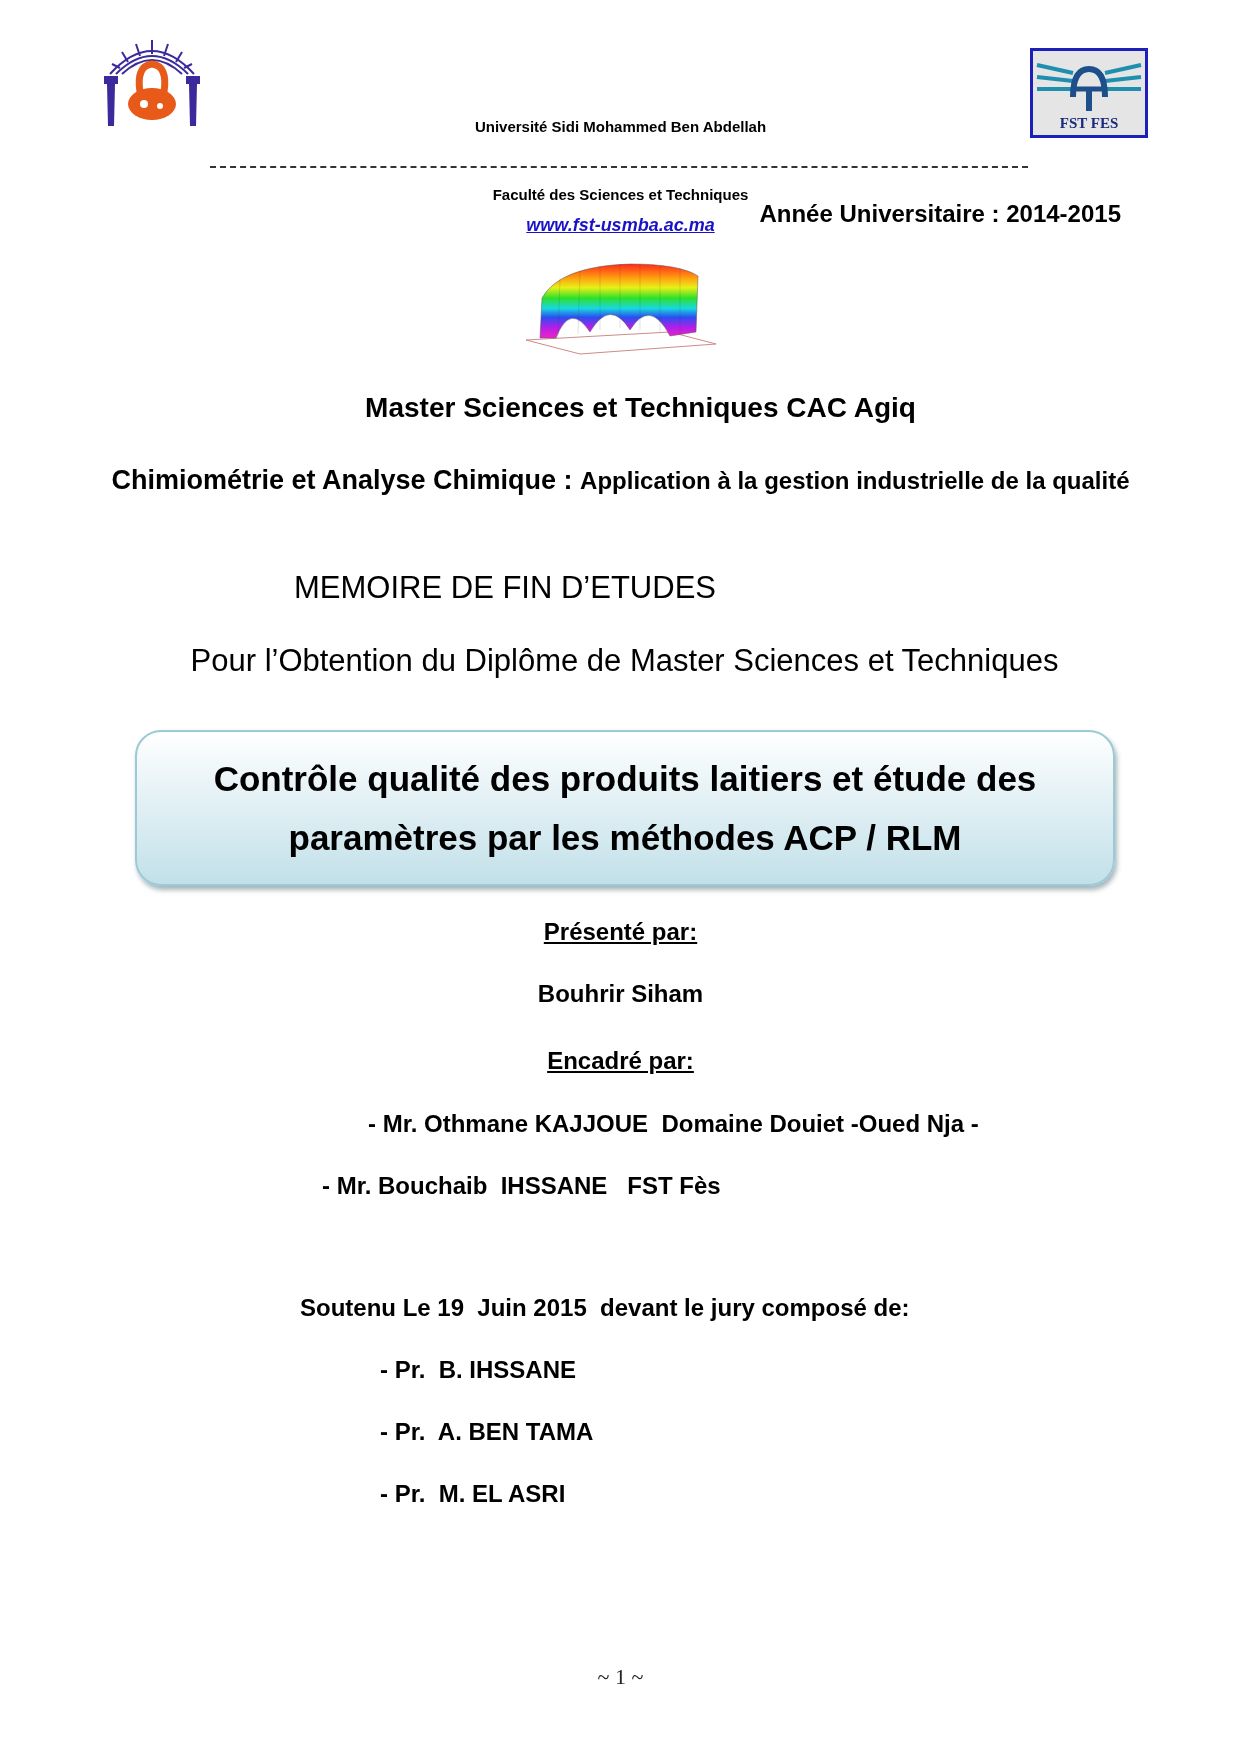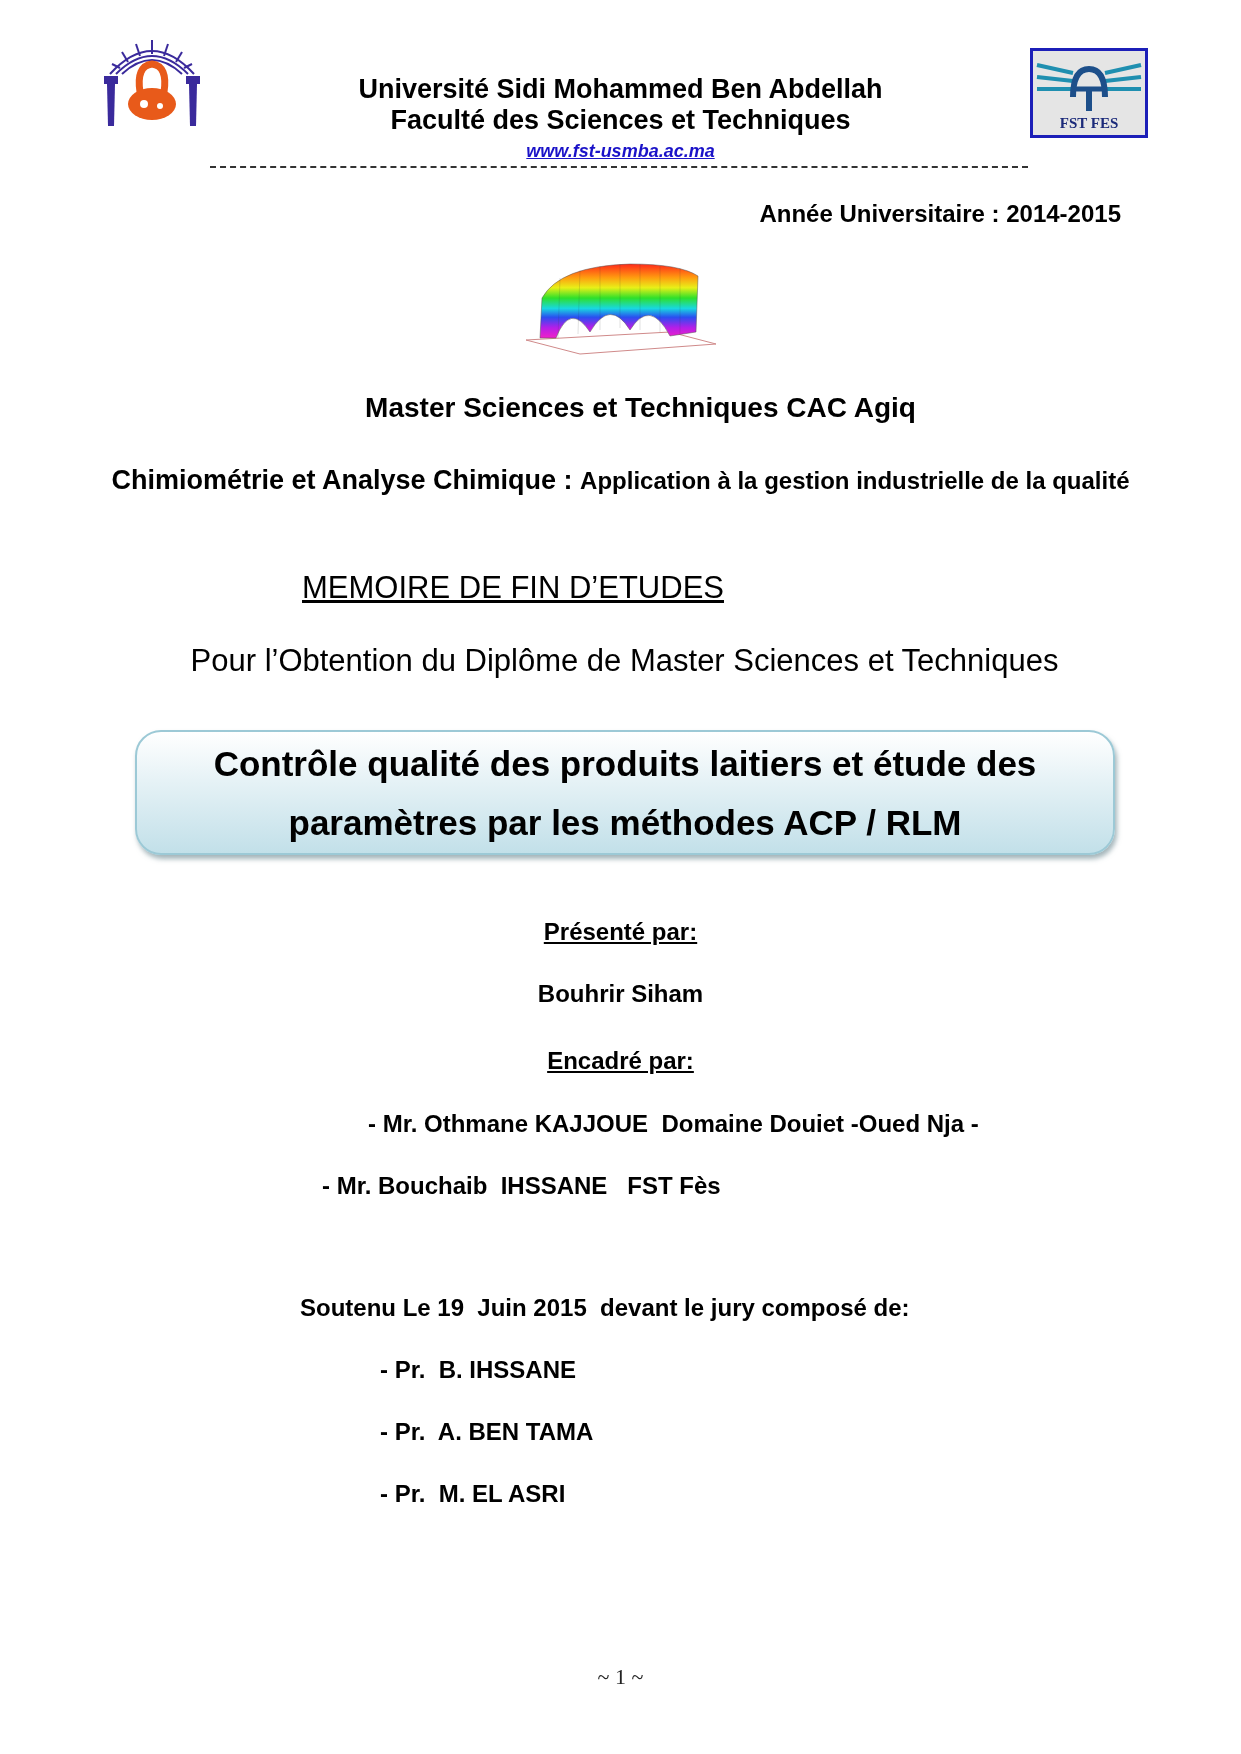--- a/index.html
+++ b/index.html
@@ -6,34 +6,34 @@
   body { width:1241px; height:1754px; position:relative; overflow:hidden;
          font-family:"Liberation Sans", "DejaVu Sans", sans-serif; color:#000; }
   .abs { position:absolute; }
   .center { text-align:center; }
   .bold { font-weight:bold; }
 
   #logo-left { left:96px; top:34px; width:112px; height:100px; }
   #logo-right { left:1030px; top:48px; width:118px; height:90px; border:3px solid #1c1fb8; box-sizing:border-box; background:#e5e5e5; overflow:hidden; }
 
   #header-block { left:0; width:1241px; top:74px; }
-  .hdr-line { font-size:27px; font-weight:bold; line-height:31px; }
+  .hdr-line { font-size:15px; font-weight:bold; line-height:31px;margin-top:37px; }
   .hdr-link { font-size:18px; font-weight:bold; font-style:italic; color:#1a12c8; text-decoration:underline; line-height:31px; }
   #separator { left:210px; top:166px; width:818px; height:0; border-top:2px dashed #333; }
 
   #year { right:120px; top:200px; font-size:24px; font-weight:bold; }
   #surface-plot { left:520px; top:258px; width:210px; height:100px; }
 
   #master-title { left:0; width:1241px; top:392px; font-size:28px; font-weight:bold;padding-left:20px; }
   #program { left:100px; width:1041px; top:458px; font-size:27px; line-height:44px; }
   #program .sub { font-size:24px; }
-  #memoire { left:12px; width:1002px; top:570px; font-size:31px;text-decoration:underline; }
+  #memoire { left:4px; width:1002px; top:570px; font-size:31px; }
   #obtention { left:4px; width:1241px; top:643px; font-size:31px; }
 
-  #title-box { left:135px; top:730px; width:980px; height:125px; border-radius:26px;
+  #title-box { left:135px; top:730px; width:980px; height:156px; border-radius:26px;
                border:2px solid #9cc9d6;
                background:linear-gradient(to bottom,#ffffff 0%,#e6f2f6 40%,#c2e0e9 100%);
                box-shadow:2px 4px 5px rgba(90,120,130,0.55);
                display:flex; align-items:center; justify-content:center; box-sizing:border-box; }
   #title-box .t { font-size:35px; font-weight:bold; line-height:59px; text-align:center; }
 
   #presented-label { left:0; width:1241px; top:918px; font-size:24px; font-weight:bold; }
   #presented-label span, #supervised-label span { text-decoration:underline; }
   #author { left:0; width:1241px; top:980px; font-size:24px; font-weight:bold; }
   #supervised-label { left:0; width:1241px; top:1047px; font-size:24px; font-weight:bold; }

